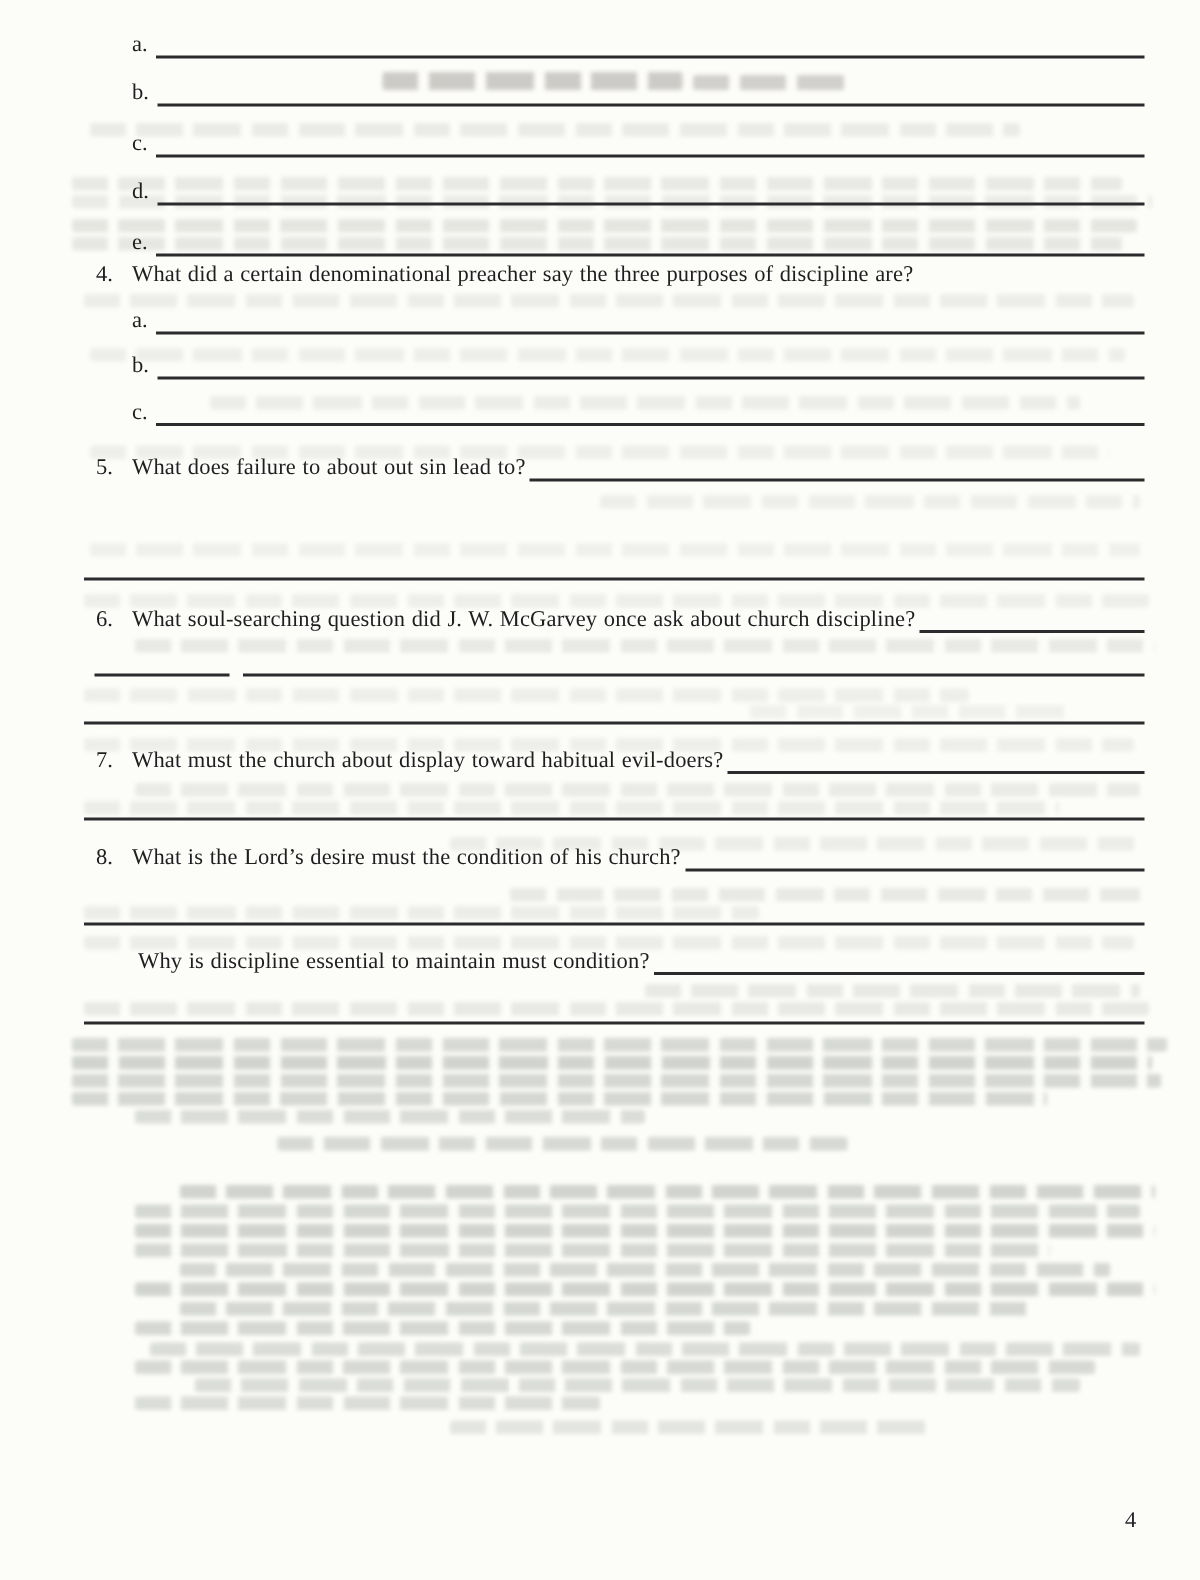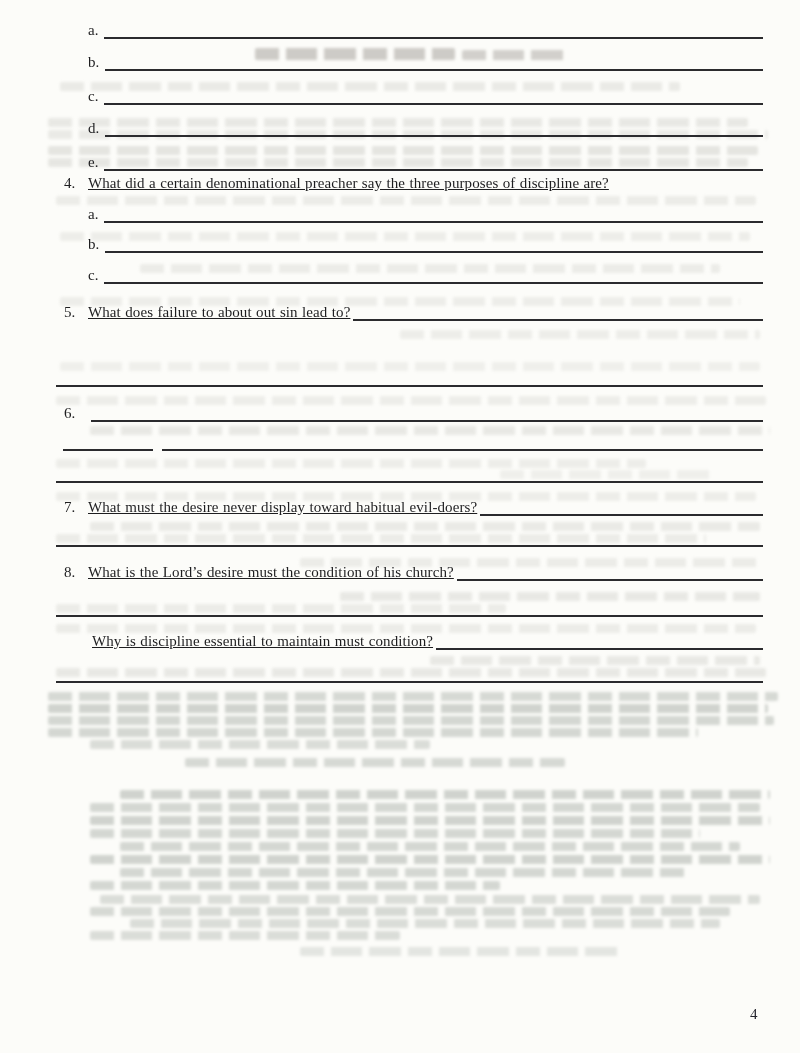--- a/index.html
+++ b/index.html
@@ -10,21 +10,21 @@
     font-size:15px;color:#1e1e20;
   }
   
   .row{
     position:absolute;left:64px;right:37px;height:18px;
     display:flex;align-items:flex-end;line-height:18px;white-space:nowrap;
   }
   .blank-row{left:88px;}
   .lbl{margin-right:3px;}
   .num{display:inline-block;width:24px;flex:0 0 24px;}
-  .qtext{letter-spacing:.1px;word-spacing:.5px;text-decoration:underline;}
+  .qtext{letter-spacing:.1px;word-spacing:.5px;}
   .line{flex:1;border-bottom:2px solid #2b2b2e;margin-left:3px;min-width:20px;}
   
   .cont{position:absolute;left:56px;right:37px;height:2px;background:#2b2b2e;}
   
   .broken{position:absolute;left:63px;right:37px;top:449px;display:flex;gap:9px;}
   .broken i{display:block;height:2px;background:#2b2b2e;}
   .broken .seg1{width:90px;flex:0 0 90px;}
   .broken .seg2{flex:1;}
   .pagenum{position:absolute;left:750px;top:1006px;font-size:15px;color:#26262e;letter-spacing:1px;}
   
@@ -130,31 +130,32 @@
 
   <div class="row" style="top:303px">
     <span class="num">5.</span>
     <span class="qtext">What does failure to about out sin lead to?</span>
     <span class="line"></span>
   </div>
   <div class="cont" style="top:385px"></div>
 
   <div class="row" style="top:404px">
     <span class="num">6.</span>
+    <span class="qtext">What soul-searching question did J. W. McGarvey once ask about church discipline?</span>
     <span class="line"></span>
   </div>
   <div class="broken">
     <i class="seg1"></i>
     <i class="seg2"></i>
   </div>
   <div class="cont" style="top:481px"></div>
 
   <div class="row" style="top:498px">
     <span class="num">7.</span>
-    <span class="qtext">What must the desire never display toward habitual evil-doers?</span>
+    <span class="qtext">What must the church about display toward habitual evil-doers?</span>
     <span class="line"></span>
   </div>
   <div class="cont" style="top:545px"></div>
 
   <div class="row" style="top:563px">
     <span class="num">8.</span>
     <span class="qtext">What is the Lord’s desire must the condition of his church?</span>
     <span class="line"></span>
   </div>
   <div class="cont" style="top:615px"></div>

